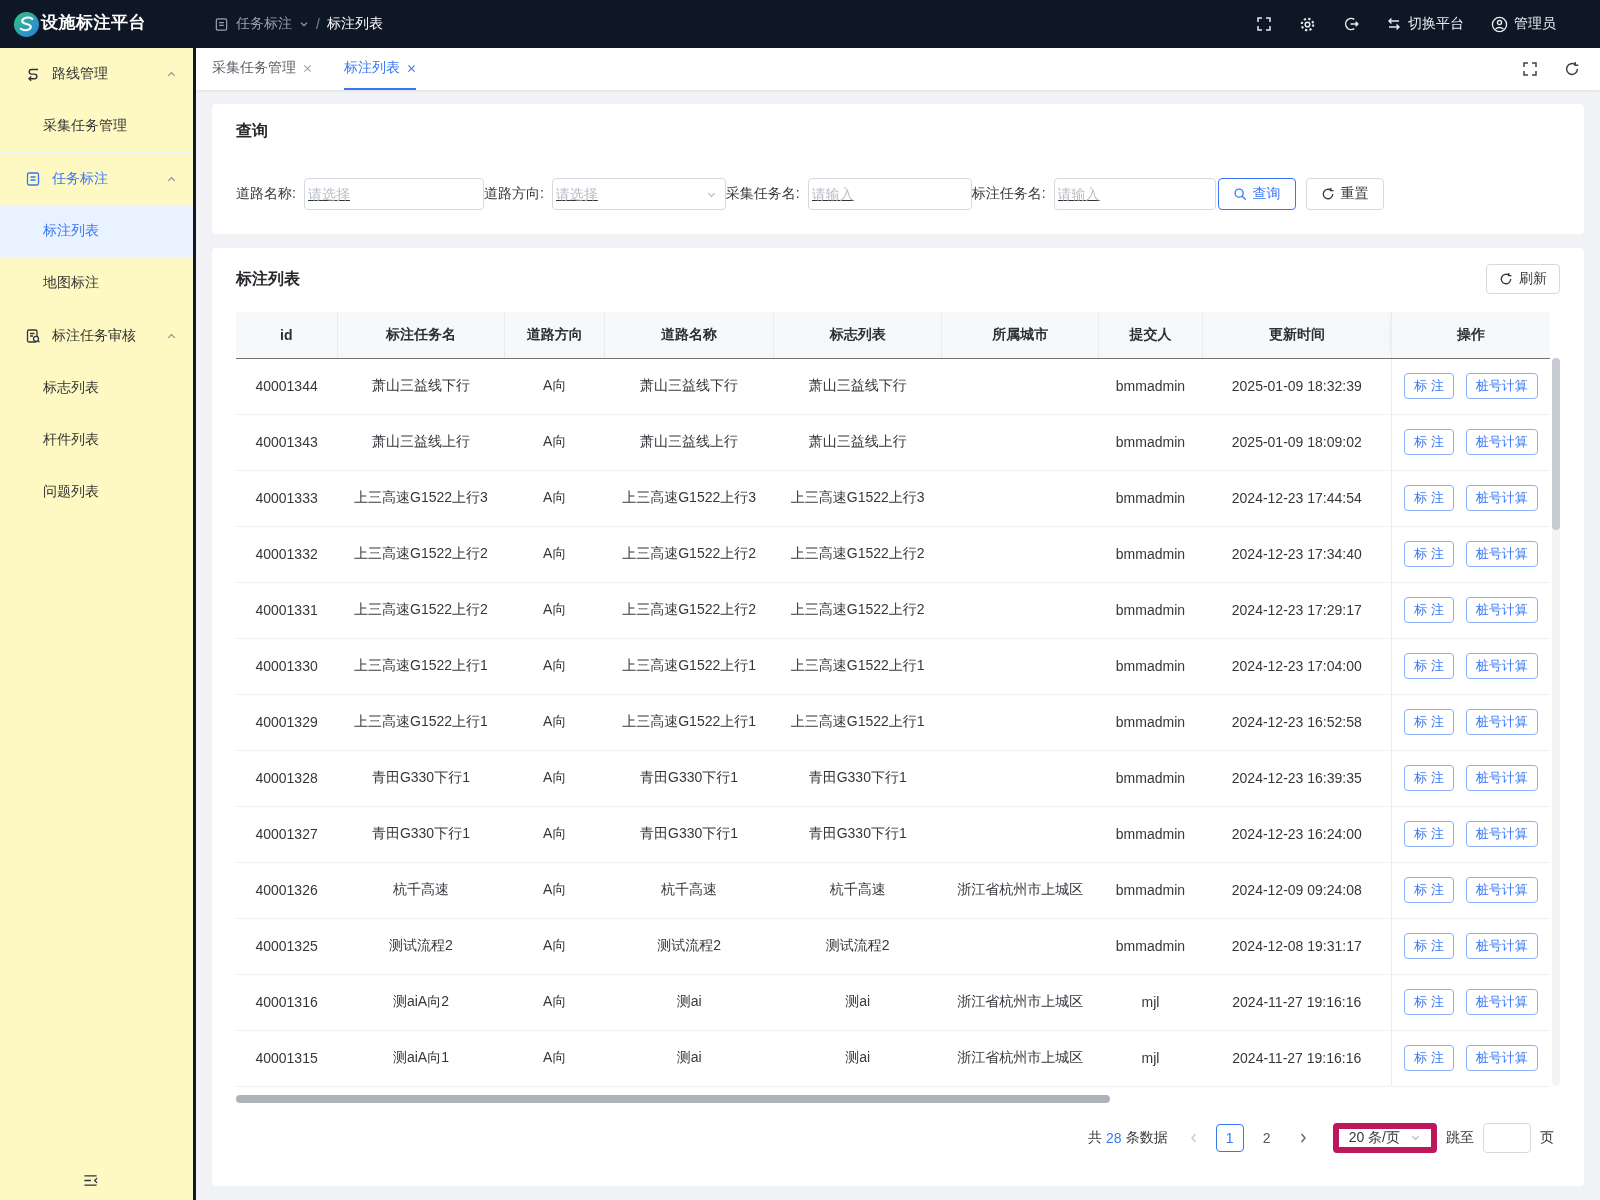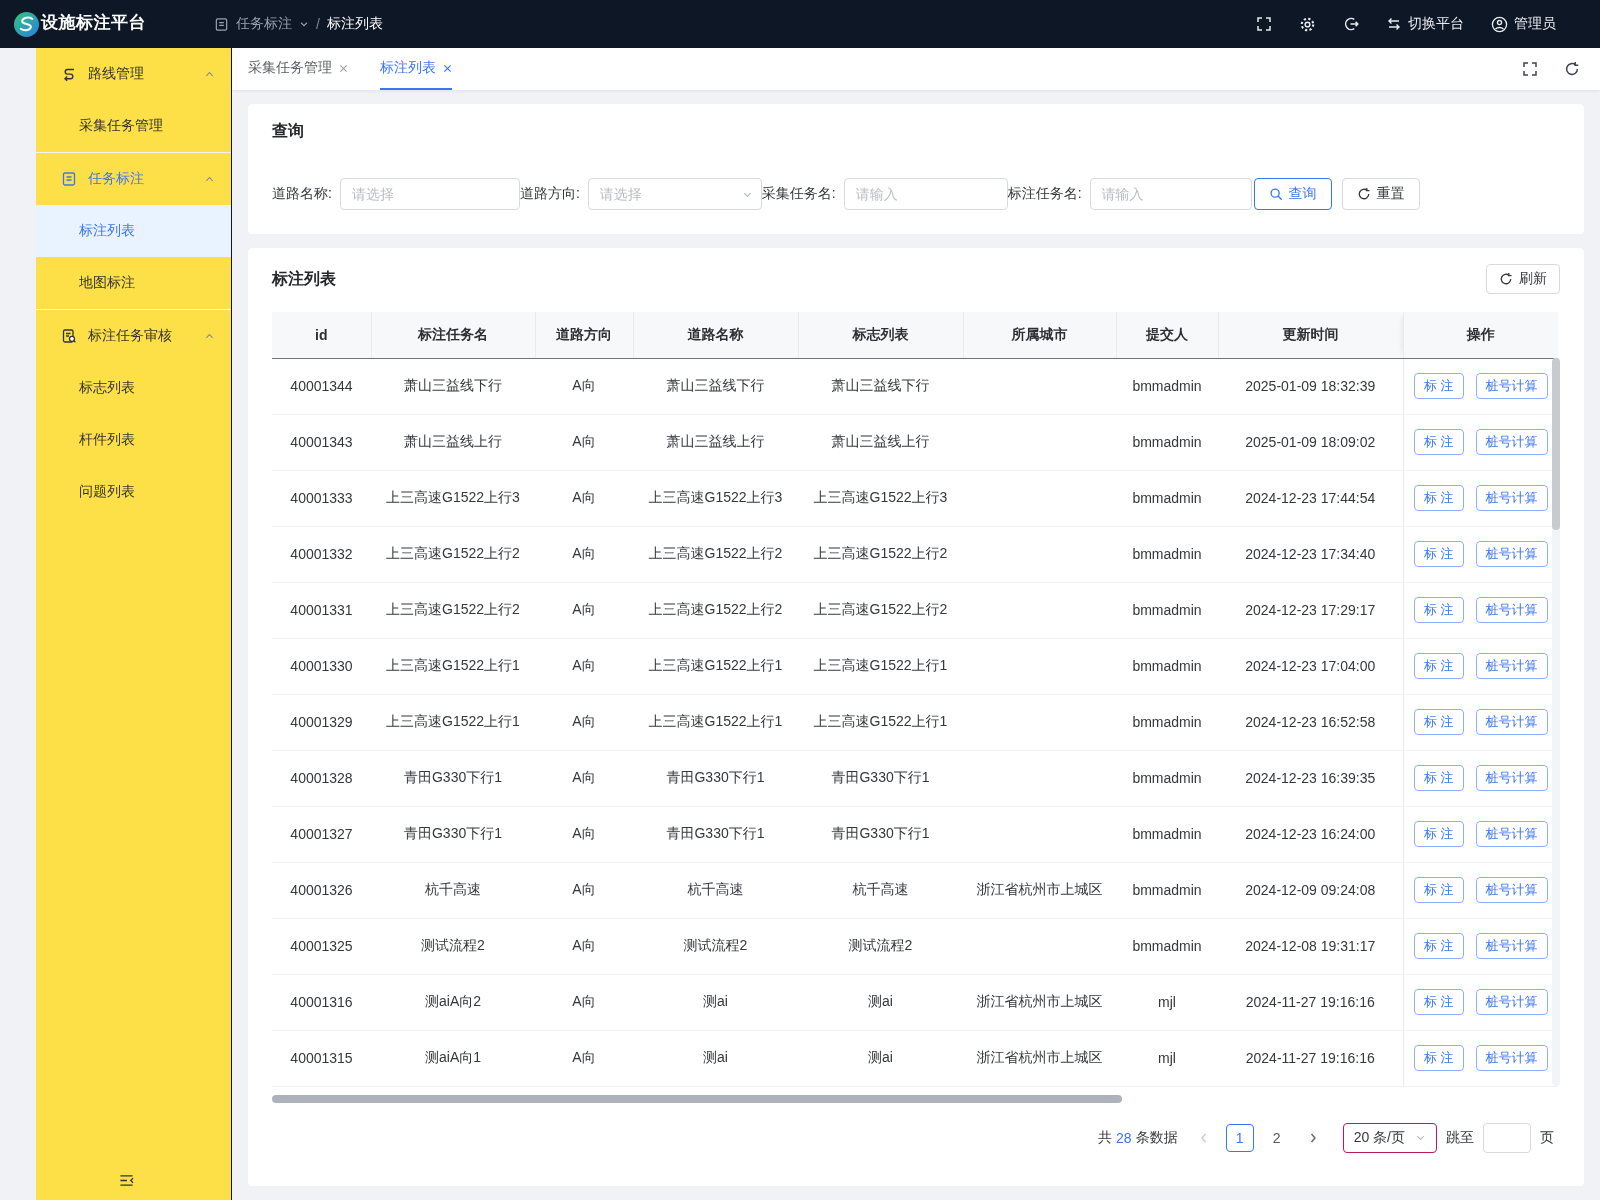--- a/index.html
+++ b/index.html
@@ -17,21 +17,21 @@
   .app-title { font-size:17px; font-weight:bold; letter-spacing:.5px; white-space:nowrap; }
   .breadcrumb { display:flex; align-items:center; gap:7px; margin-left:18px; color:#97a1b1; }
   .breadcrumb .crumb-sep { color:#7c8695; }
   .breadcrumb .current { color:#fff; }
   .topbar-right { margin-left:auto; display:flex; align-items:center; gap:27px; padding-right:44px; color:#e8ebf0; }
   .top-item { display:flex; align-items:center; gap:6px; cursor:pointer; white-space:nowrap; }
   .icon { display:inline-flex; align-items:center; justify-content:center; }
 
   
   .layout { display:flex; height:1152px; }
-  .sidebar { width:196px; flex-shrink:0; background:#fde047; border-right:1px solid #0f172a; position:relative;margin-left:36px; }
+  .sidebar { width:196px; flex-shrink:0; background:#fef9c3; border-right:3px solid #0f172a; position:relative; }
   .menu-section { border-bottom:1px solid #f2f3f5; }
   .menu-section:last-child { border-bottom:none; }
   .group-header { height:52px; display:flex; align-items:center; gap:11px; padding:0 16px 0 25px; cursor:pointer; color:#333; }
   .group-header .caret { margin-left:auto; color:#8a8f99; }
   .group-header.active-group { color:var(--primary); }
   .sub-item { height:52px; display:flex; align-items:center; padding-left:43px; color:#333; cursor:pointer; }
   .sub-item.active { background:#e8f3ff; color:var(--primary); }
   .collapse-btn { position:absolute; bottom:12px; left:82px; color:#2f3338; cursor:pointer; }
 
   .main { flex:1; min-width:0; display:flex; flex-direction:column; }
@@ -45,21 +45,21 @@
   .tabbar-right { margin-left:auto; display:flex; align-items:center; gap:26px; color:#3d434c; }
 
   
   .content { flex:1; min-height:0; padding:14px 16px 0; display:flex; flex-direction:column; }
   .card { background:#fff; border-radius:4px; }
   .query-card { padding:17px 24px 24px; margin-bottom:14px; }
   .card-title { font-size:16px; font-weight:bold; color:#25272b; }
   .query-form { display:flex; align-items:center; margin-top:36px; flex-wrap:nowrap; }
   .qfield { display:flex; align-items:center; white-space:nowrap; }
   .qfield label { margin-right:8px; color:#35383d; }
-  .q-input { height:32px; border:1px solid #d6dae0; border-radius:4px; padding:0 11px; font-size:14px; color:#333; outline:none; font-family:inherit; background:#fff; }
+  .q-input { height:32px; border:1px solid #d6dae0; border-radius:4px; padding:0 3px; font-size:14px; color:#333; outline:none; font-family:inherit; background:#fff;text-decoration:underline; }
   .q-input::placeholder { color:#b8bdc6; }
   .select-wrap { position:relative; display:inline-flex; align-items:center; }
   .select-wrap .sel-caret { position:absolute; right:9px; pointer-events:none; color:#b4bac2; display:inline-flex; }
   .btn { height:32px; display:inline-flex; align-items:center; gap:6px; padding:0 14px; border-radius:4px; font-size:14px; cursor:pointer; background:#fff; font-family:inherit; }
   .btn-query { border:1px solid var(--primary); color:var(--primary); margin-left:2px; }
   .btn-reset { border:1px solid #d6dae0; color:#35383d; margin-left:10px; }
 
   .table-card { flex:1; min-height:0; padding:16px 24px 10px; display:flex; flex-direction:column; margin-bottom:14px; }
   .table-header-row { display:flex; align-items:center; justify-content:space-between; }
   .btn-refresh { height:30px; border:1px solid #d6dae0; border-radius:4px; background:#fff; color:#35383d; display:inline-flex; align-items:center; gap:6px; padding:0 12px; font-size:14px; cursor:pointer; font-family:inherit; }
@@ -77,21 +77,21 @@
   .h-scrollbar { height:8px; margin:8px 10px 0 0; position:relative; }
   .h-thumb { position:absolute; left:0; top:0; height:8px; width:67%; background:#aeb2ba; border-radius:4px; cursor:pointer; }
 
   .pagination { display:flex; align-items:center; justify-content:flex-end; gap:9px; padding:20px 6px 14px; color:#35383d; }
   .total { display:inline-flex; align-items:center; gap:4px; margin-right:4px; }
   .total-num { color:var(--primary); }
   .pg-arrow { width:26px; height:28px; display:inline-flex; align-items:center; justify-content:center; cursor:pointer; color:#60646b; }
   .pg-arrow.disabled { color:#c6cad1; }
   .pg-num { min-width:28px; height:28px; display:inline-flex; align-items:center; justify-content:center; border-radius:4px; cursor:pointer; color:#55595f; background:#fff; }
   .pg-num.current { border:1px solid var(--primary); color:var(--primary); }
-  .page-size-select { height:30px; border:1px solid #be185d; border-radius:4px; display:inline-flex; align-items:center; gap:10px; padding:0 10px; cursor:pointer; margin-left:8px; color:#35383d; }
+  .page-size-select { height:30px; border:6px solid #be185d; border-radius:4px; display:inline-flex; align-items:center; gap:10px; padding:0 10px; cursor:pointer; margin-left:8px; color:#35383d; }
   .page-size-select .sel-caret { color:#b4bac2; display:inline-flex; }
   .jump-input { width:48px; height:30px; border:1px solid #d6dae0; border-radius:4px; outline:none; padding:0 6px; font-size:14px; font-family:inherit; }
 </style>
 <title>设施标注平台</title></head>
 <body>
 
 <header class="topbar">
   <div class="logo-area">
     <span class="logo-mark icon">
       <svg viewBox="0 0 28 28" width="27" height="27">

